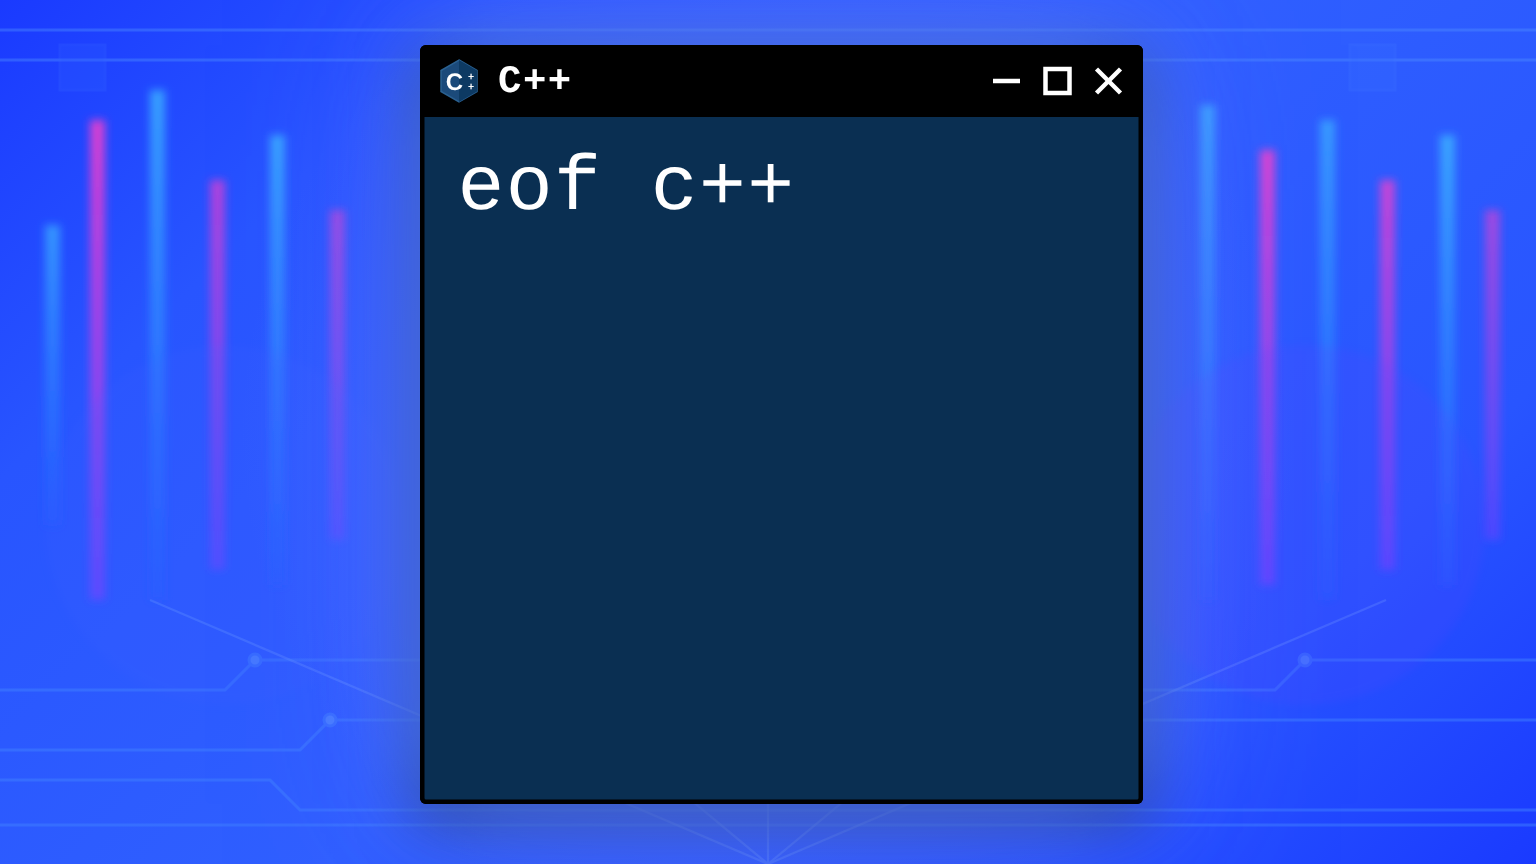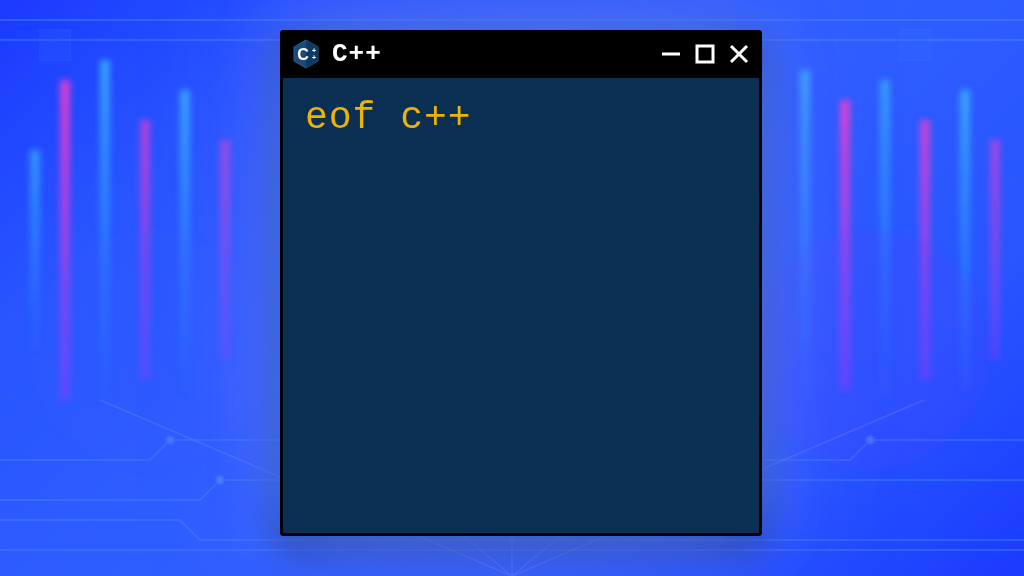--- a/index.html
+++ b/index.html
@@ -101,22 +101,22 @@
       flex: 1;
       background: #0a2f52;
       padding: 18px 22px;
       border: 3px solid #000;
       border-top: none;
       border-bottom-left-radius: 4px;
       border-bottom-right-radius: 4px;
     }
     
     .content-text {
-      color: #eab308;
-      font-size: 38px;
+      color: #ffffff;
+      font-size: 52px;
       font-family: 'Consolas', 'Courier New', monospace;
       letter-spacing: 1px;
       font-weight: 300;
     }
   </style>
 </head>
 <body>
 
 <div class="background">
   <div class="circuit-layer">

